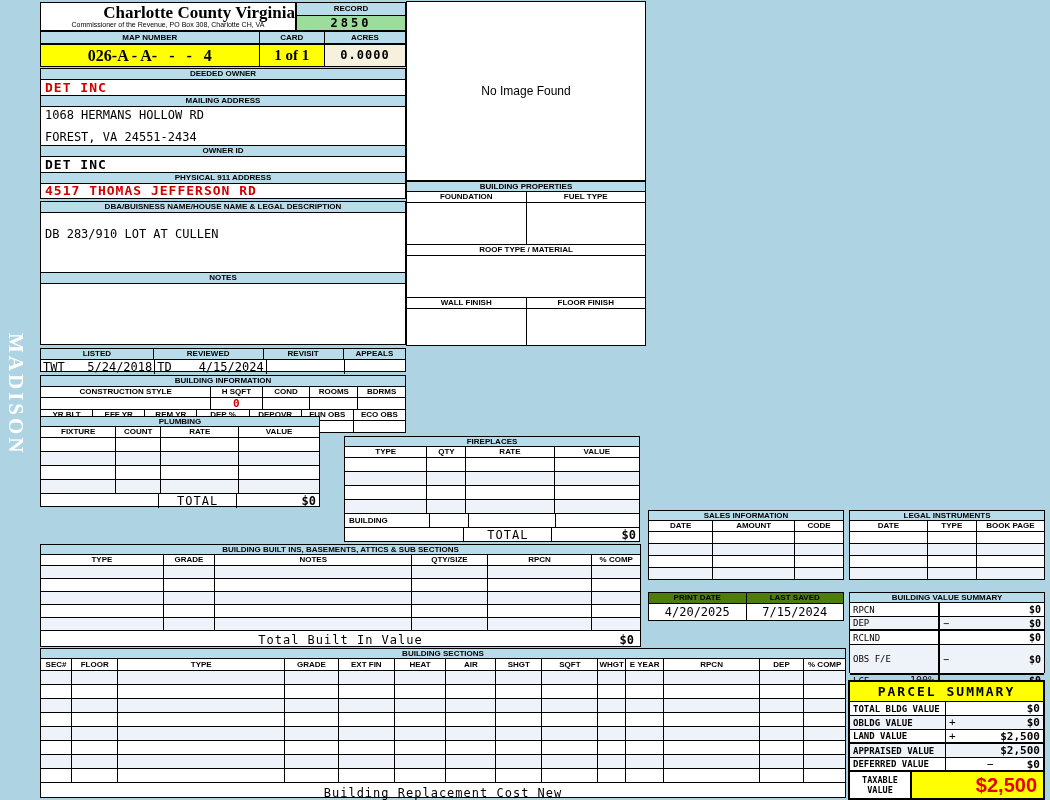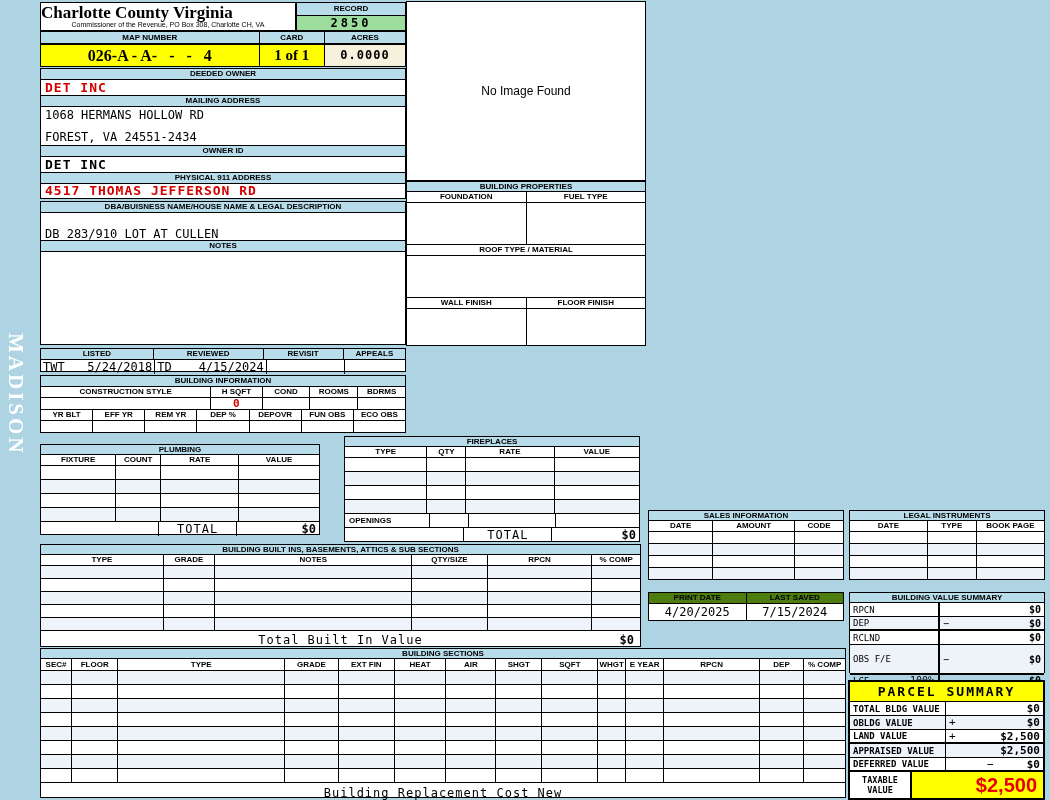--- a/index.html
+++ b/index.html
@@ -42,21 +42,21 @@
 </style>
 </head>
 <body>
 
 <div id="page">
 
   <div class="serif" style="position:absolute; left:3px; top:333px; writing-mode:vertical-rl; font-size:21px;
               font-weight:bold; color:#fff; letter-spacing:3px; height:140px;">MADISON</div>
 
   <div class="panel" style="left:40px; top:2px; width:256px; height:29px; justify-content:center;">
-    <div class="serif" style="font-size:17px; font-weight:bold; text-align:left; line-height:17px;">Charlotte County Virginia</div>
+    <div class="serif" style="font-size:17px; font-weight:bold; text-align:right; line-height:17px;">Charlotte County Virginia</div>
     <div style="font-size:7px; text-align:center; line-height:8px;">Commissioner of the Revenue, PO Box 308, Charlotte CH, VA</div>
   </div>
 
   <div class="panel" style="left:296px; top:2px; width:110px; height:29px;">
     <div class="bar" style="height:13px; line-height:12px;">RECORD</div>
     <div class="mono" style="flex:1; background:#9cdc9c; text-align:center; font-weight:bold; font-size:12px;
                 letter-spacing:3px; line-height:14px;">2850</div>
   </div>
 
   <div class="panel" style="left:40px; top:31px; width:366px; height:13px; flex-direction:row; background:#b9dcea;">
@@ -83,21 +83,21 @@
       <div class="mono" style="font-size:12px;">FOREST, VA 24551-2434</div>
     </div>
     <div class="bar">OWNER ID</div>
     <div class="mono" style="height:16px; border-bottom:1px solid #000; font-weight:bold; font-size:13px; padding-left:4px; line-height:15px; letter-spacing:1px;">DET INC</div>
     <div class="bar">PHYSICAL 911 ADDRESS</div>
     <div class="mono red" style="flex:1; font-weight:bold; font-size:13px; padding-left:4px; line-height:14px; letter-spacing:1px;">4517 THOMAS JEFFERSON RD</div>
   </div>
 
   <div class="panel" style="left:40px; top:201px; width:366px; height:144px;">
     <div class="bar">DBA/BUISNESS NAME/HOUSE NAME &amp; LEGAL DESCRIPTION</div>
-    <div class="mono" style="height:28px; border-bottom:1px solid #000; font-size:12px; padding:14px 4px 0 4px;">DB 283/910 LOT AT CULLEN</div>
+    <div class="mono" style="height:60px; border-bottom:1px solid #000; font-size:12px; padding:14px 4px 0 4px;">DB 283/910 LOT AT CULLEN</div>
     <div class="bar">NOTES</div>
     <div style="flex:1;"></div>
   </div>
 
   <div class="panel" style="left:40px; top:348px; width:366px; height:24px;">
     <div class="chead" style="background:#b9dcea;">
       <div style="flex:113;">LISTED</div>
       <div style="flex:110;">REVIEWED</div>
       <div style="flex:80;">REVISIT</div>
       <div style="flex:62;">APPEALS</div>
@@ -145,21 +145,21 @@
       <div style="flex:1;"></div>
       <div style="flex:1;"></div>
       <div style="flex:1;"></div>
       <div style="flex:1;"></div>
       <div style="flex:1;"></div>
       <div style="flex:1;"></div>
       <div style="flex:1;"></div>
     </div>
   </div>
 
-  <div class="panel" style="left:40px; top:444px; width:280px; height:91px;">
+  <div class="panel" style="left:40px; top:416px; width:280px; height:91px;">
     <div class="bar" style="height:10px; line-height:9px;">PLUMBING</div>
     <div class="chead">
       <div style="flex:27;">FIXTURE</div>
       <div style="flex:16;">COUNT</div>
       <div style="flex:28;">RATE</div>
       <div style="flex:29;">VALUE</div>
     </div>
     <div class="grid stripe-w14" style="height:56px;">
       <div style="flex:27;"></div>
       <div style="flex:16;"></div>
@@ -181,21 +181,21 @@
       <div style="flex:30;">RATE</div>
       <div style="flex:29;">VALUE</div>
     </div>
     <div class="grid stripe-w14" style="height:56px;">
       <div style="flex:28;"></div>
       <div style="flex:13;"></div>
       <div style="flex:30;"></div>
       <div style="flex:29;"></div>
     </div>
     <div class="grid" style="height:14px; border-bottom:1px solid #000;">
-      <div style="flex:28; font-size:8px; font-weight:bold; padding-left:4px; line-height:13px;">OPENINGS</div>
+      <div style="flex:28; font-size:8px; font-weight:bold; padding-left:4px; line-height:13px;">BUILDING</div>
       <div style="flex:13;"></div>
       <div style="flex:30;"></div>
       <div style="flex:29;"></div>
     </div>
     <div class="grid" style="flex:1; align-items:center;">
       <div style="flex:41; height:100%;"></div>
       <div class="mono" style="flex:30; height:100%; text-align:center; font-size:12px; letter-spacing:1px; line-height:14px;">TOTAL</div>
       <div class="mono" style="flex:29; height:100%; text-align:right; font-weight:bold; font-size:12px; padding-right:3px; line-height:14px;">$0</div>
     </div>
   </div>

